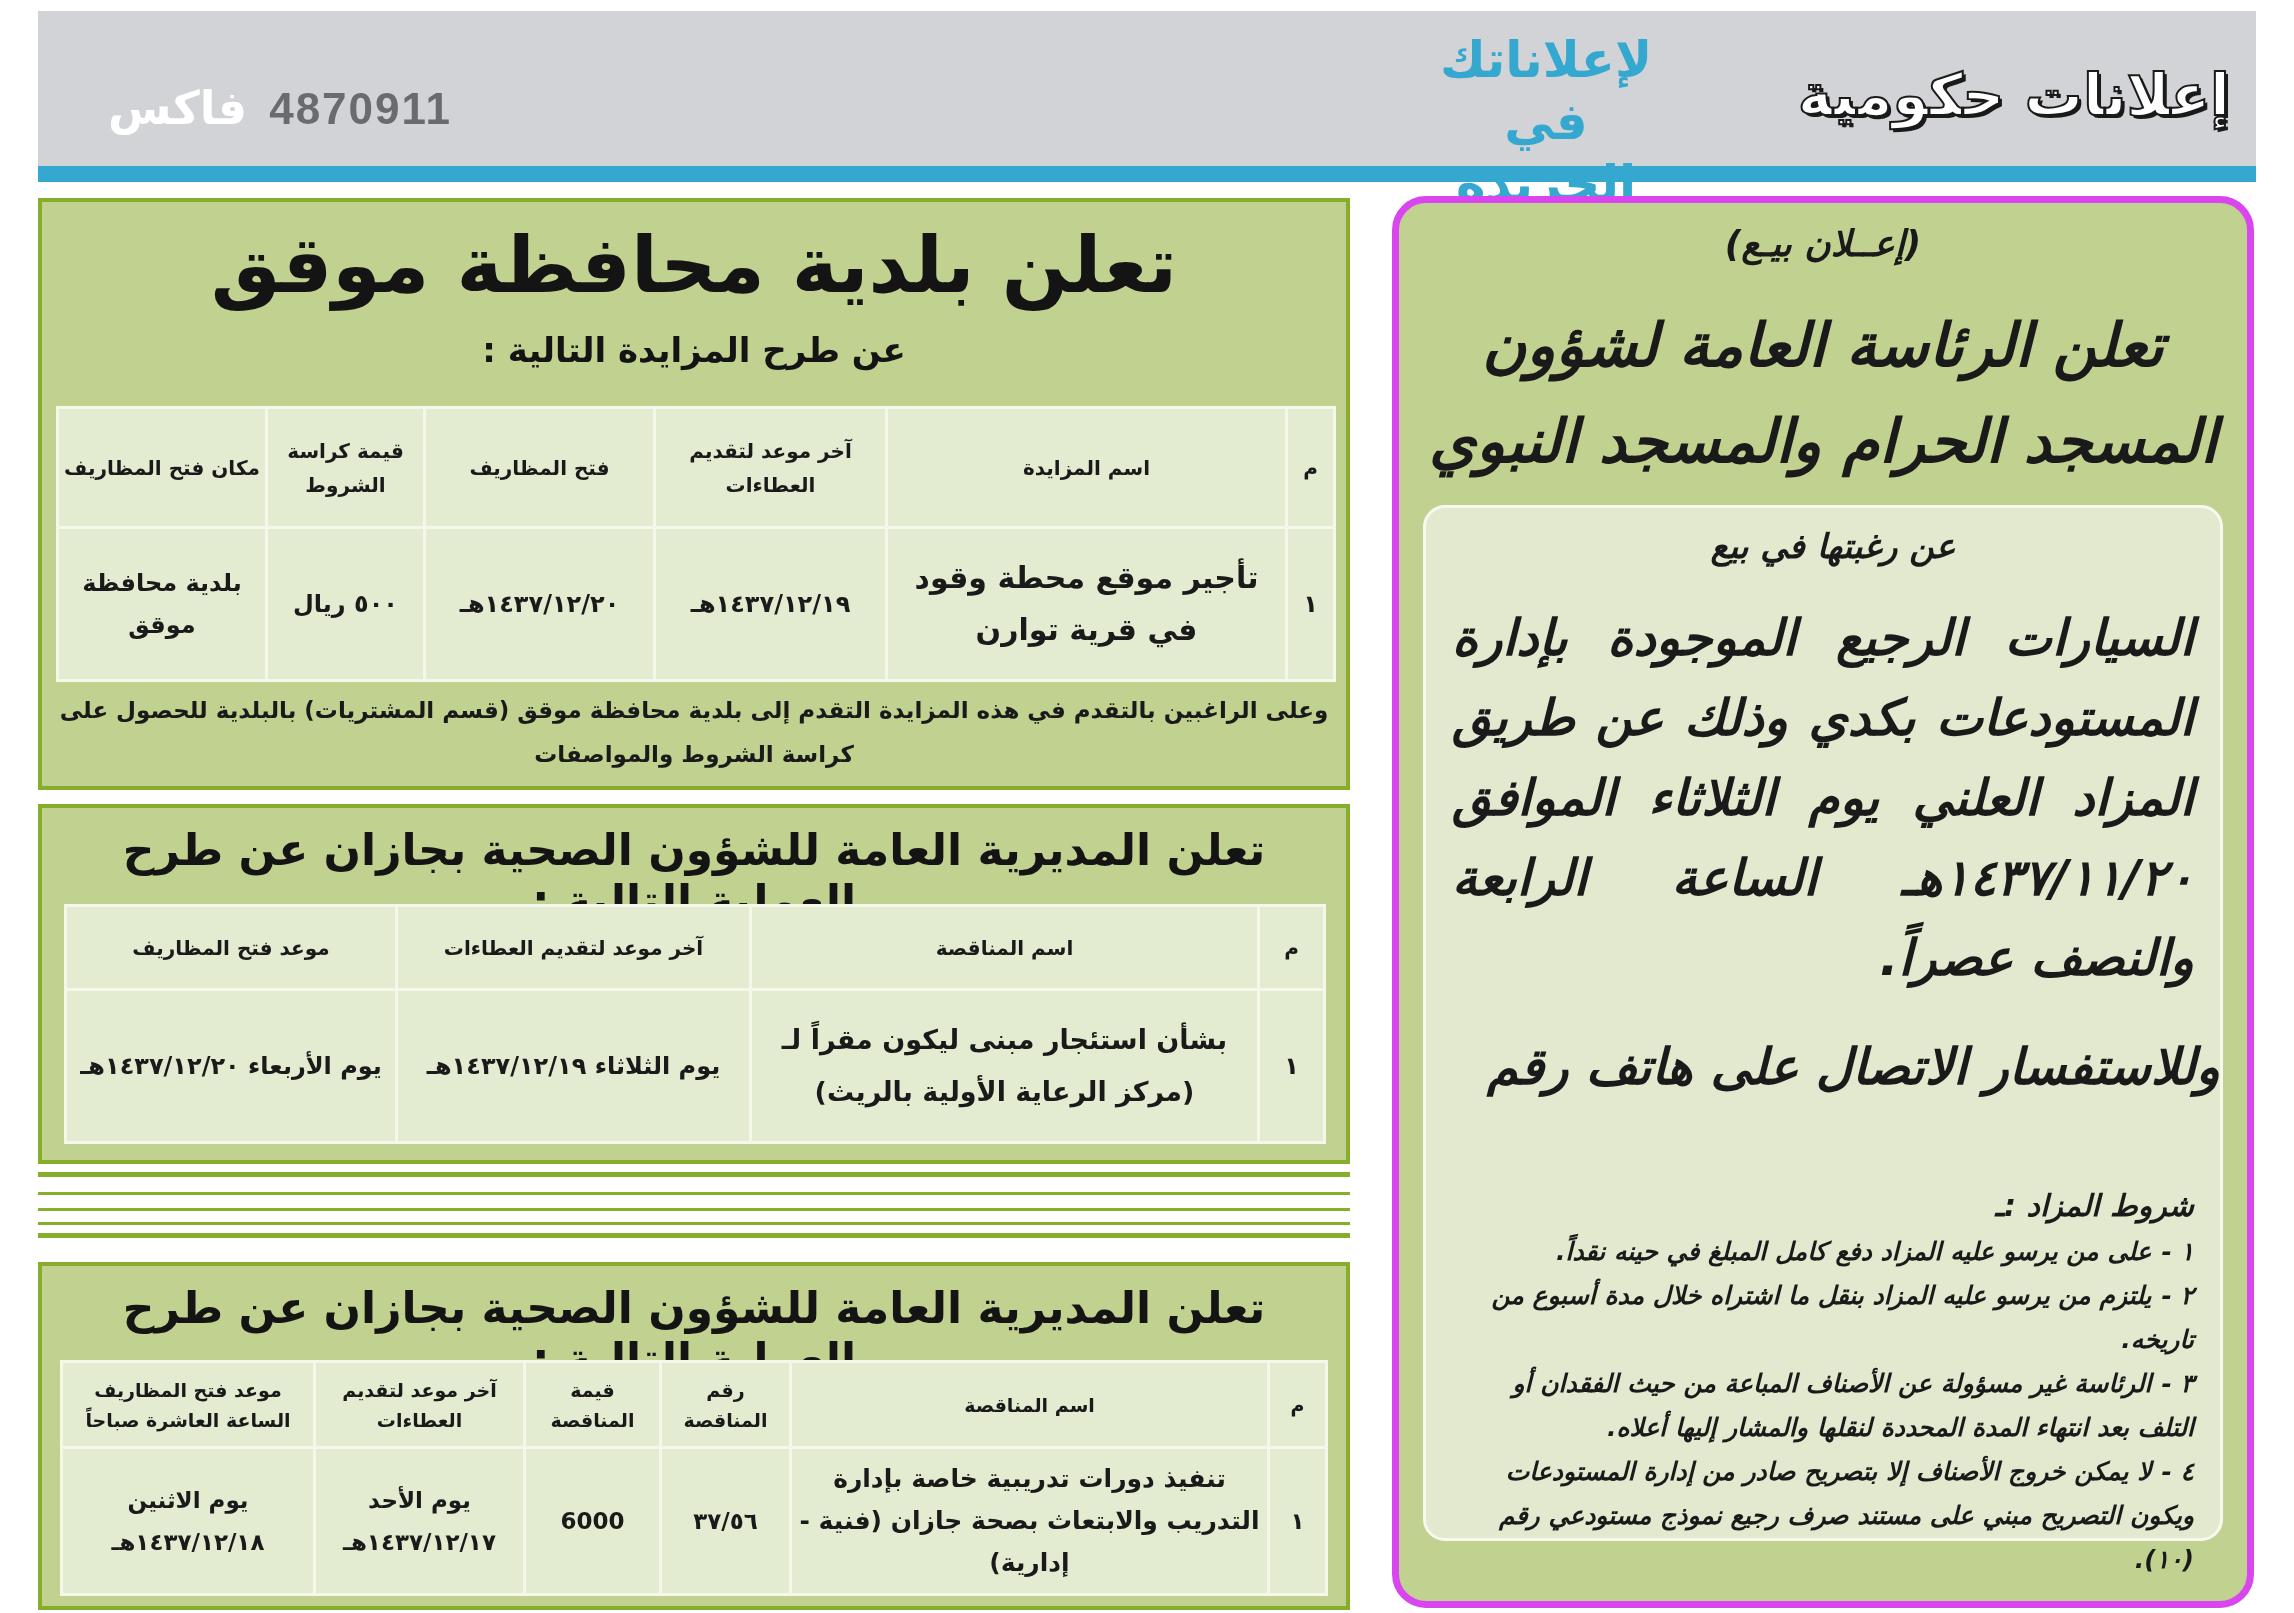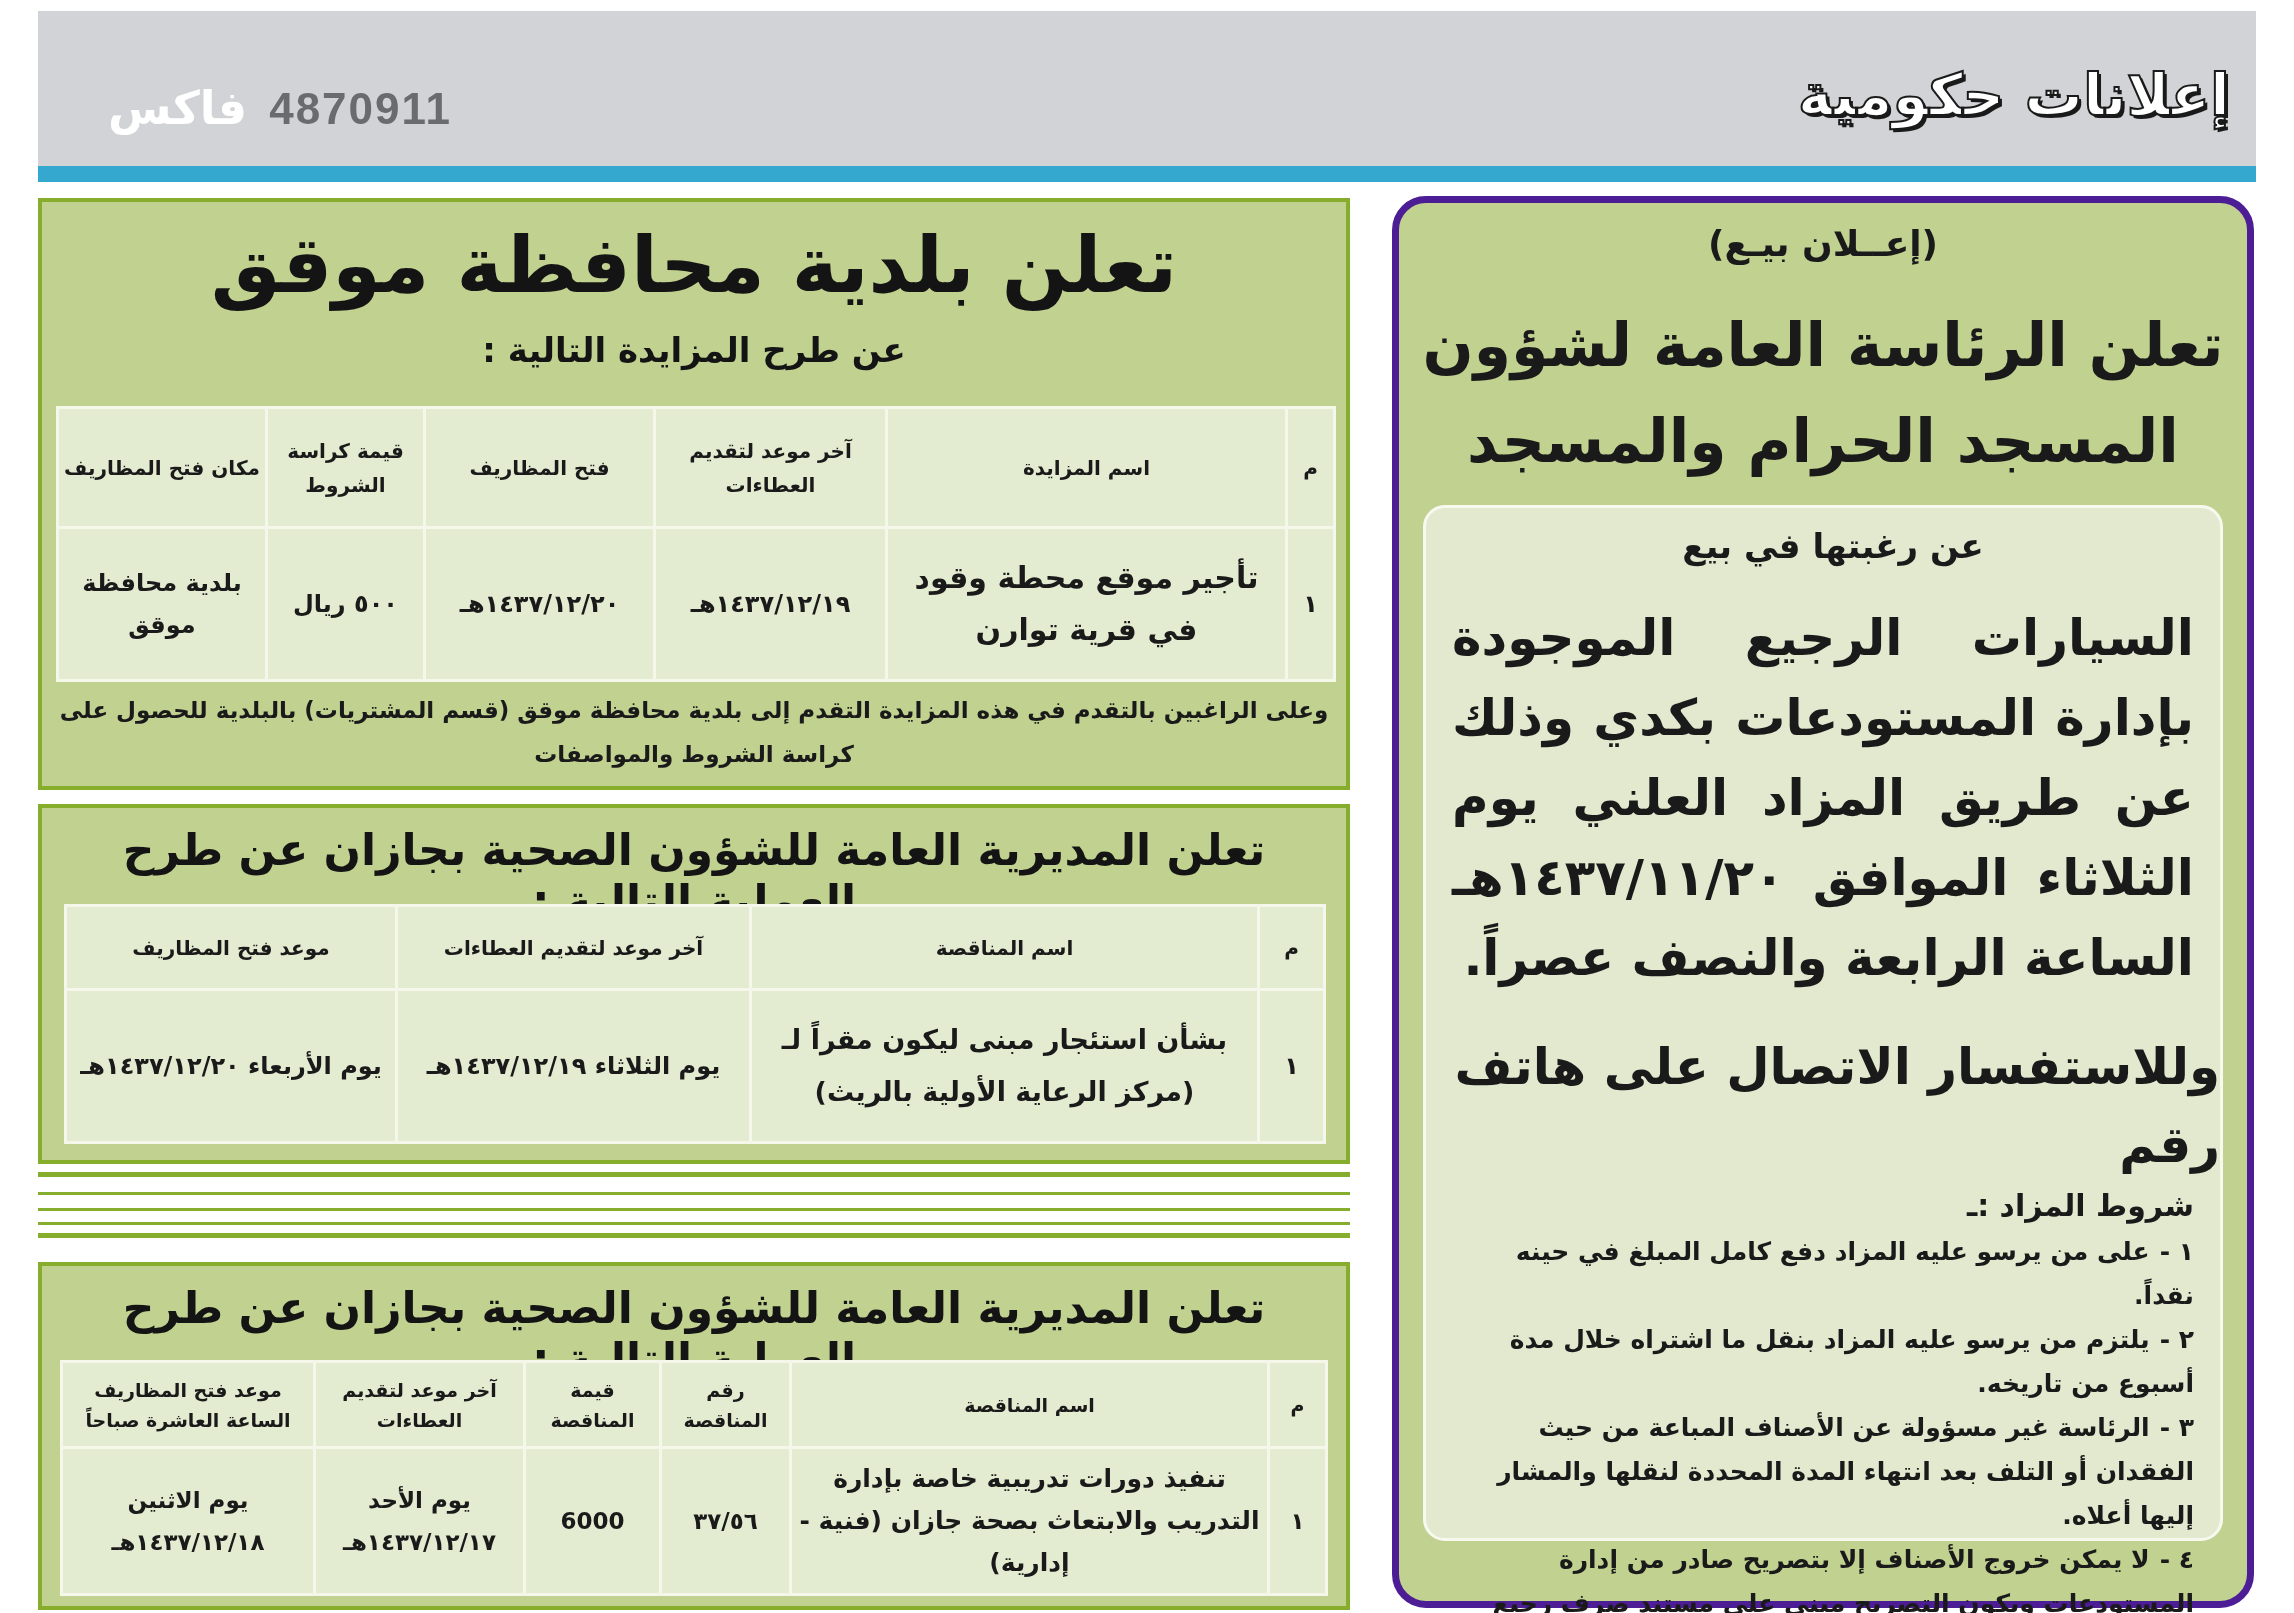--- a/index.html
+++ b/index.html
@@ -76,21 +76,21 @@
   #ad-jazan2 { left: 38px; top: 1262px; width: 1312px; height: 348px; }
   #ad-jazan2 .ad-headline { position: absolute; left: 0; right: 0; top: 16px; font-size: 44px; }
   #jazan2-table { left: 18px; top: 94px; width: 1268px; height: 236px; }
   #jazan2-table th { height: 86px; font-size: 19px; line-height: 30px; }
   #jazan2-table td { font-size: 23px; line-height: 42px; }
   #jazan2-table td.name { font-size: 25px; line-height: 42px; }
 
   
   #ad-haramain {
     position: absolute; left: 1392px; top: 196px; width: 862px; height: 1412px;
-    background: #c0d190; border: 7px solid #4c1d95; border-radius: 34px;
+    background: #c0d190; border: 7px solid #d946ef; border-radius: 34px; font-style: italic;
   }
   .haramain-kicker { position: absolute; left: 0; right: 0; top: 20px; text-align: center; font-weight: bold; font-size: 36px; }
   .haramain-title { position: absolute; left: 0; right: 0; top: 94px; text-align: center; font-weight: bold; font-size: 60px; line-height: 96px; }
   .haramain-inner {
     position: absolute; left: 24px; right: 24px; top: 302px; bottom: 60px;
     background: #e2e9cf; border: 3px solid #f7f9ef; border-radius: 22px;
   }
   .haramain-intro { position: absolute; left: 0; right: 0; top: 18px; text-align: center; font-weight: bold; font-size: 34px; padding-left: 20px; }
   .haramain-body {
     position: absolute; left: 26px; right: 26px; top: 90px;
@@ -101,20 +101,24 @@
   .terms-title { position: absolute; right: 26px; top: 680px; font-weight: bold; font-size: 30px; }
   .terms-list { position: absolute; right: 26px; left: 26px; top: 722px; list-style: none; }
   .terms-list li { font-weight: bold; font-size: 25px; line-height: 44px; text-align: right; }
   .terms-list li .num { display: inline-block; margin-left: 10px; }
 </style>
 </head>
 <body>
 
 <div class="banner">
   <div class="banner-title">إعلانات حكومية</div>
+  <div class="banner-slogan">
+    <div>لإعلاناتك</div>
+    <div>في الجريدة</div>
+  </div>
   <div class="banner-contact">
     <span class="contact-number">4870911</span>
     <span class="contact-label">فاكس</span>
   </div>
 </div>
 <div class="banner-stripe"></div>
 
 <div class="ad-box" id="ad-mawqaq">
   <div class="ad-headline sub">عن طرح المزايدة التالية :</div>
   <div class="ad-headline main">تعلن بلدية محافظة موقق</div>

